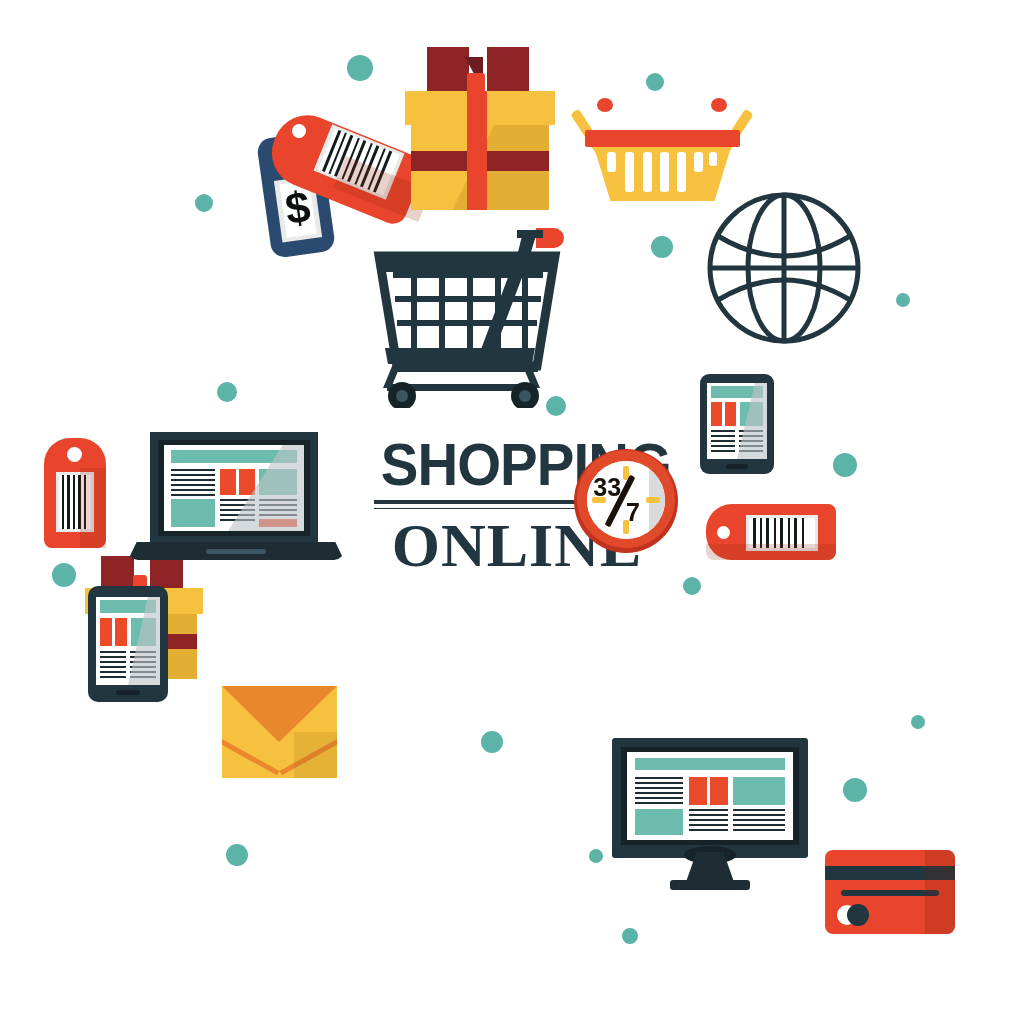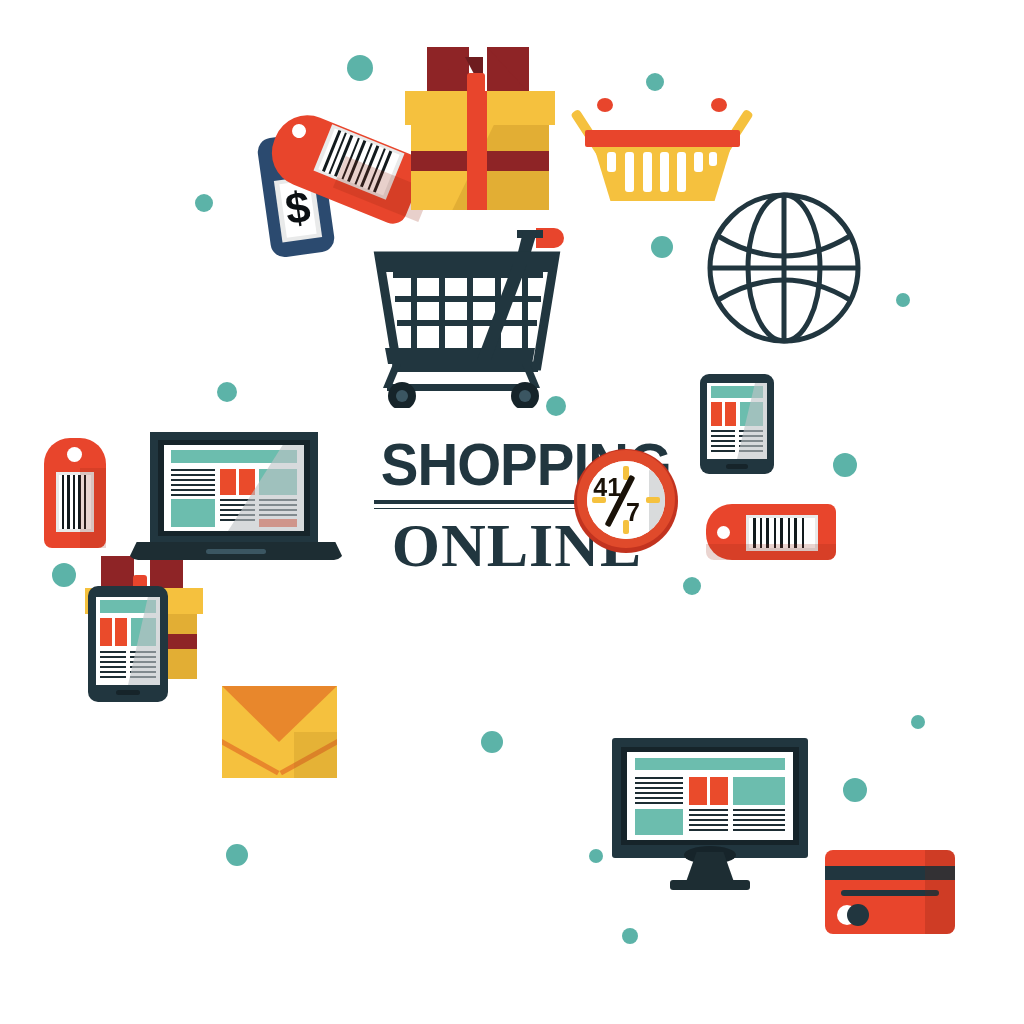--- a/index.html
+++ b/index.html
@@ -215,21 +215,21 @@
   <div class="ic clk" style="left:574px;top:284px;width:104px;height:104px;">
     <div class="ring2" style="left:3px;top:1px;width:98px;height:98px;"></div>
     <div class="face" style="left:13px;top:12px;width:78px;height:78px;">
       <div class="shadow" style="left:18px;top:8px;width:72px;height:72px;background:#d9dbdc;"></div>
       <div style="position:absolute;left:0;top:0;width:62px;height:78px;background:#ffffff;"></div>
       <div class="tick" style="left:36px;top:5px;width:6px;height:14px;"></div>
       <div class="tick" style="left:36px;top:59px;width:6px;height:14px;"></div>
       <div class="tick" style="left:5px;top:36px;width:14px;height:6px;"></div>
       <div class="tick" style="left:59px;top:36px;width:14px;height:6px;"></div>
       <div class="txt">
-        <div class="n24">41</div>
+        <div class="n24">33</div>
         <div class="slash" style="left:30px;top:12px;width:6px;height:56px;transform:rotate(27deg);"></div>
         <div class="n7">7</div>
       </div>
     </div>
   </div>
 
   <div class="ic gift" style="left:85px;top:285px;width:118px;height:125px;">
     <div class="bowL" style="left:16px;top:2px;width:0;height:0;border-left:33px solid transparent;border-bottom:34px solid #8e2426;"></div>
     <div class="bowR" style="left:65px;top:2px;width:0;height:0;border-right:33px solid transparent;border-bottom:34px solid #8e2426;"></div>
     <div class="lid" style="top:34px;width:118px;height:26px;"></div>

